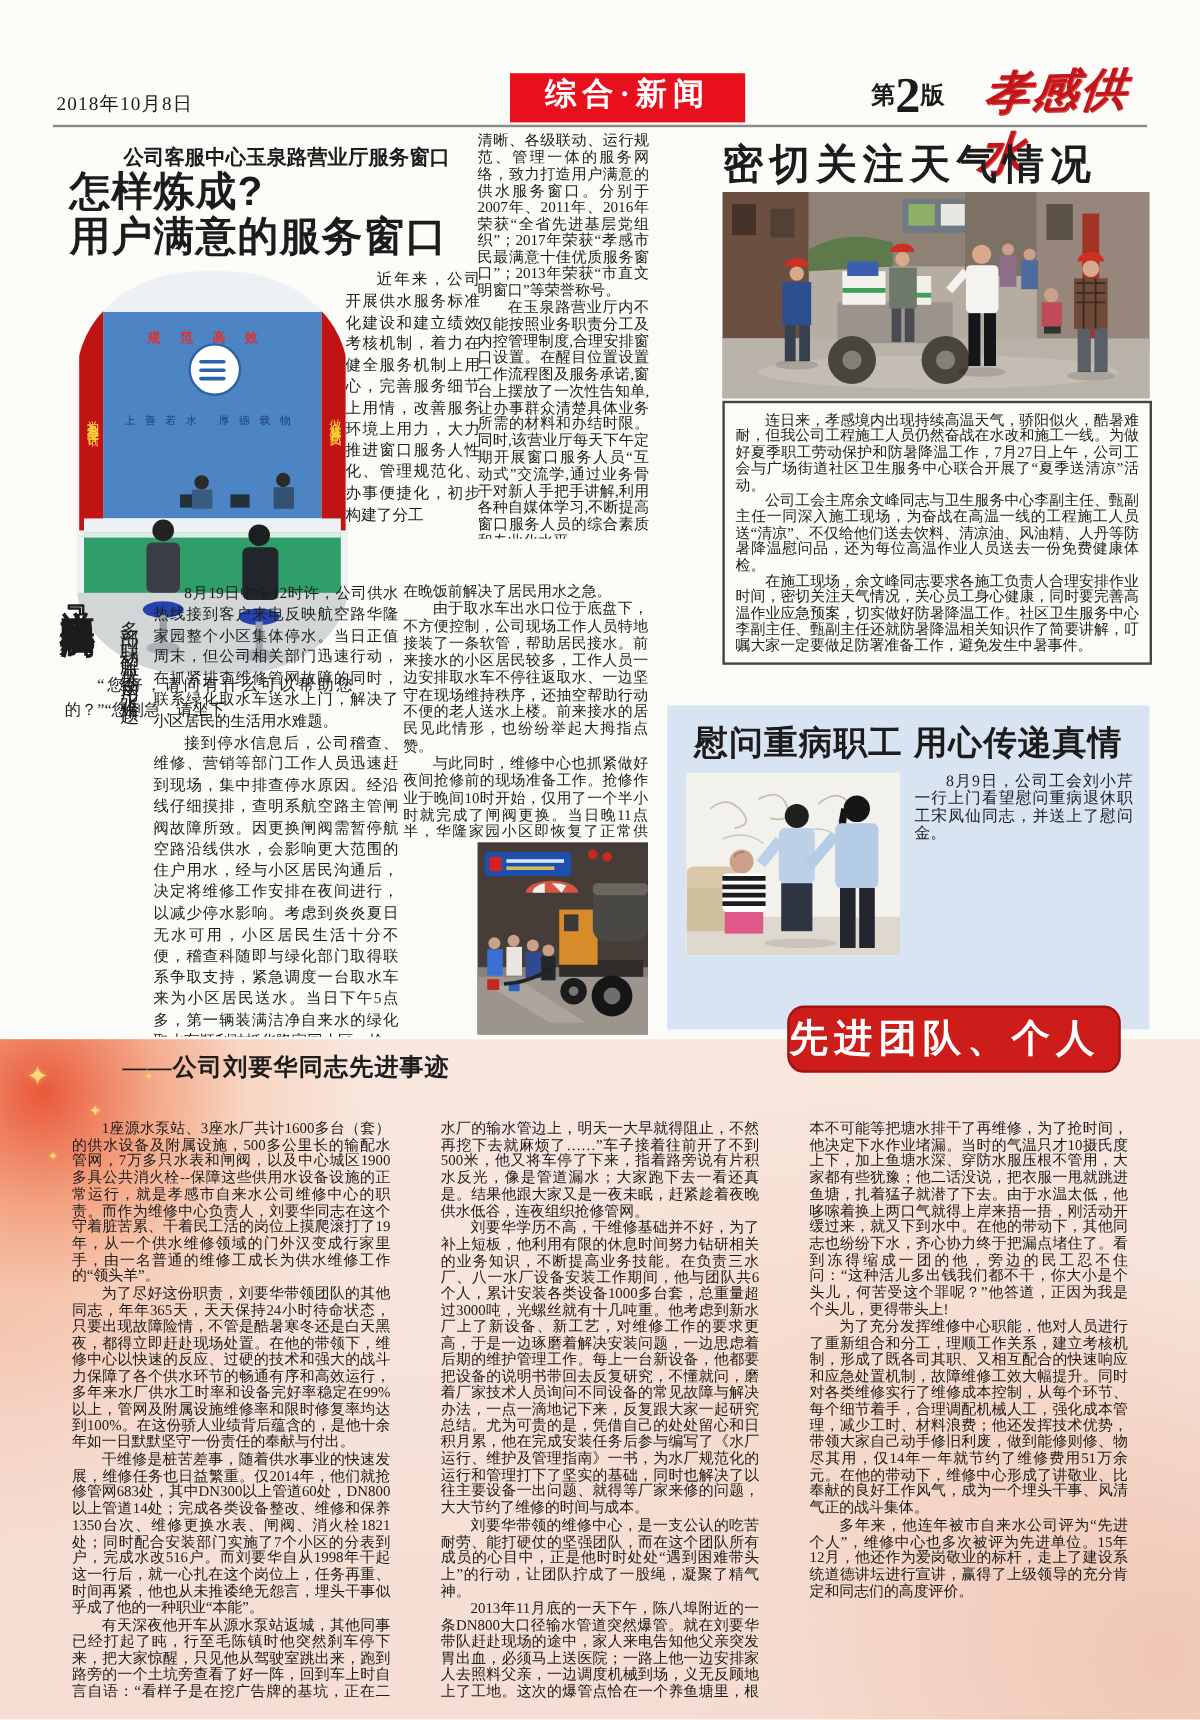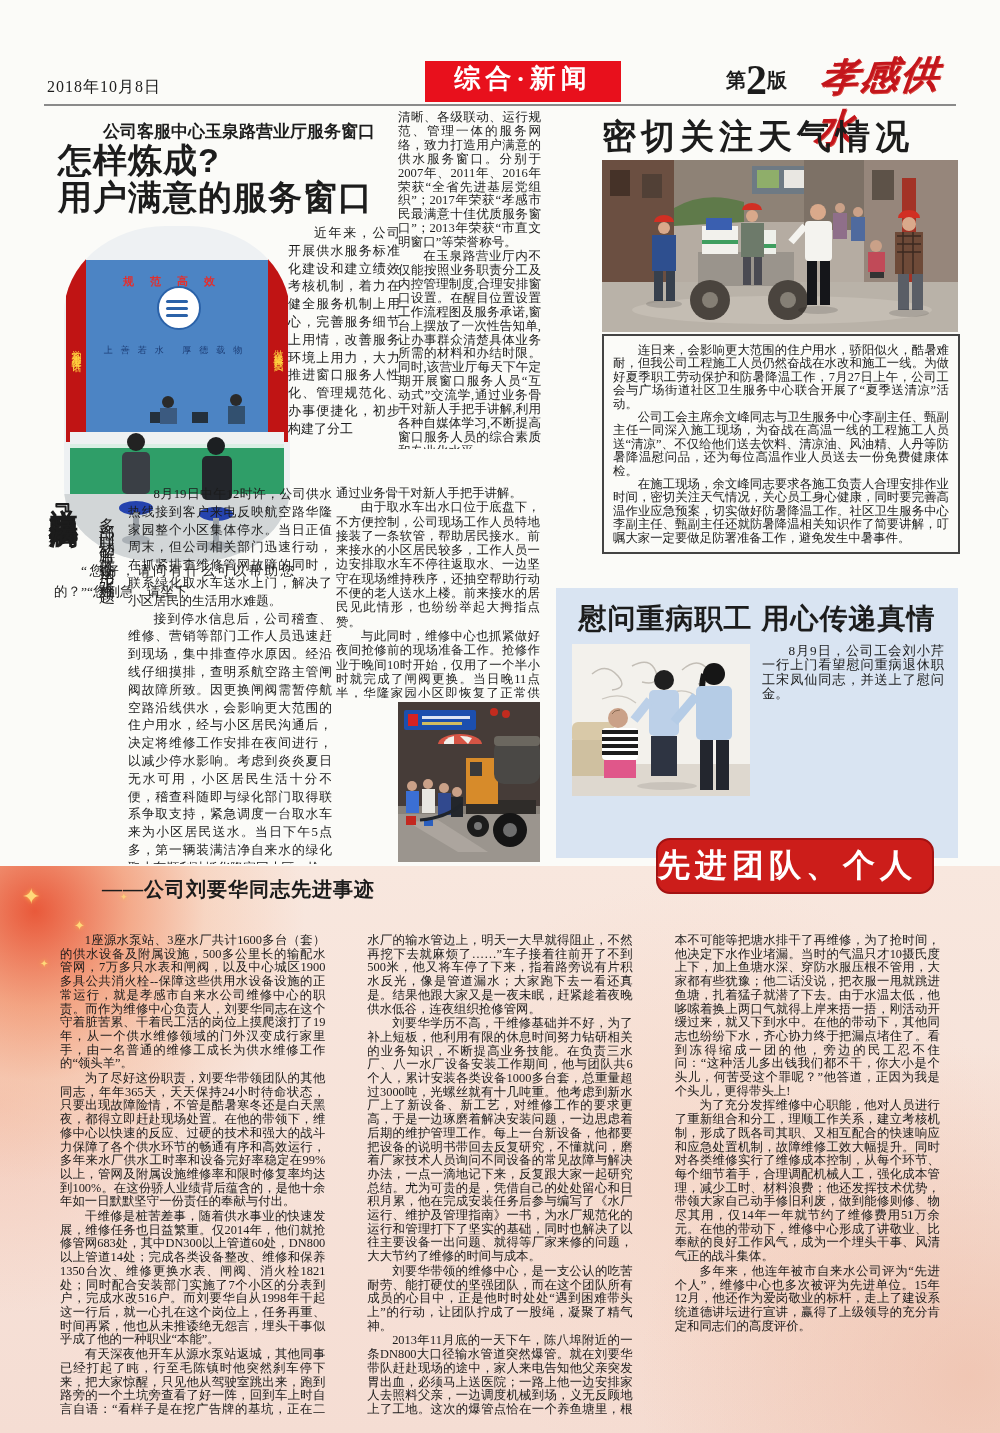--- a/index.html
+++ b/index.html
@@ -153,21 +153,21 @@
   <p>在玉泉路营业厅内不仅能按照业务职责分工及内控管理制度,合理安排窗口设置。在醒目位置设置工作流程图及服务承诺,窗台上摆放了一次性告知单,让办事群众清楚具体业务所需的材料和办结时限。同时,该营业厅每天下午定期开展窗口服务人员“互动式”交流学,通过业务骨干对新人手把手讲解,利用各种自媒体学习,不断提高窗口服务人员的综合素质和专业化水平。</p>
 </div>
 
 <div class="abs vtitle sans">送水上门为小区居民『解渴』</div>
 <div class="abs vsub">多部门联动解决群众用水难题</div>
 <div class="abs colA jt clip">
   <p>8月19日中午12时许，公司供水热线接到客户来电反映航空路华隆家园整个小区集体停水。当日正值周末，但公司相关部门迅速行动，在抓紧排查维修管网故障的同时，联系绿化取水车送水上门，解决了小区居民的生活用水难题。</p>
   <p>接到停水信息后，公司稽查、维修、营销等部门工作人员迅速赶到现场，集中排查停水原因。经沿线仔细摸排，查明系航空路主管闸阀故障所致。因更换闸阀需暂停航空路沿线供水，会影响更大范围的住户用水，经与小区居民沟通后，决定将维修工作安排在夜间进行，以减少停水影响。考虑到炎炎夏日无水可用，小区居民生活十分不便，稽查科随即与绿化部门取得联系争取支持，紧急调度一台取水车来为小区居民送水。当日下午5点多，第一辆装满洁净自来水的绿化取水车顺利驶抵华隆家园小区，抢</p>
 </div>
 <div class="abs colB jt clip">
-  <p class="cont">通过业务骨干对新人手把手讲解。</p>
+  <p class="cont">在晚饭前解决了居民用水之急。</p>
   <p>由于取水车出水口位于底盘下，不方便控制，公司现场工作人员特地接装了一条软管，帮助居民接水。前来接水的小区居民较多，工作人员一边安排取水车不停往返取水、一边坚守在现场维持秩序，还抽空帮助行动不便的老人送水上楼。前来接水的居民见此情形，也纷纷举起大拇指点赞。</p>
   <p>与此同时，维修中心也抓紧做好夜间抢修前的现场准备工作。抢修作业于晚间10时开始，仅用了一个半小时就完成了闸阀更换。当日晚11点半，华隆家园小区即恢复了正常供水。</p>
 </div>
 <div class="abs truckphoto">
   <svg width="142" height="160" viewBox="0 0 142 160">
     <rect width="142" height="160" fill="#463c38"></rect>
     <rect y="108" width="142" height="52" fill="#9b958e"></rect>
     <rect y="104" width="142" height="8" fill="#878179"></rect>
     <path d="M10 120 L60 150 L90 150 L40 118 Z" fill="#b7b1a9" opacity=".6"></path>
     <rect x="6" y="8" width="72" height="20" rx="2" fill="#1c4fae"></rect>
@@ -267,21 +267,21 @@
         <circle cx="274" cy="86" r="6" fill="#caa188"></circle>
         <rect x="266" y="92" width="17" height="20" fill="#c14a58"></rect>
         <rect x="268" y="112" width="14" height="6" fill="#333"></rect>
       </g>
     <ellipse cx="216" cy="150" rx="20" ry="4" fill="#00000022"></ellipse>
     <ellipse cx="62" cy="144" rx="18" ry="4" fill="#00000022"></ellipse>
     <ellipse cx="307" cy="153" rx="20" ry="4" fill="#00000022"></ellipse>
   </svg>
 </div>
 <div class="abs coolbox jt clip">
-  <p>连日来，会影响更大范围的住户用水，骄阳似火，酷暑难耐，但我公司工程施工人员仍然奋战在水改和施工一线。为做好夏季职工劳动保护和防暑降温工作，7月27日上午，公司工会与广场街道社区卫生服务中心联合开展了“夏季送清凉”活动。</p>
+  <p>连日来，孝感境内出现持续高温天气，骄阳似火，酷暑难耐，但我公司工程施工人员仍然奋战在水改和施工一线。为做好夏季职工劳动保护和防暑降温工作，7月27日上午，公司工会与广场街道社区卫生服务中心联合开展了“夏季送清凉”活动。</p>
   <p>公司工会主席余文峰同志与卫生服务中心李副主任、甄副主任一同深入施工现场，为奋战在高温一线的工程施工人员送“清凉”、不仅给他们送去饮料、清凉油、风油精、人丹等防暑降温慰问品，还为每位高温作业人员送去一份免费健康体检。</p>
   <p>在施工现场，余文峰同志要求各施工负责人合理安排作业时间，密切关注天气情况，关心员工身心健康，同时要完善高温作业应急预案，切实做好防暑降温工作。社区卫生服务中心李副主任、甄副主任还就防暑降温相关知识作了简要讲解，叮嘱大家一定要做足防署准备工作，避免发生中暑事件。</p>
 </div>
 
 <div class="abs visitbox">
   <div class="t4 sans">慰问重病职工  用心传递真情</div>
   <div class="visitphoto">
     <svg width="178" height="152" viewBox="0 0 178 152">
       <rect width="178" height="152" fill="#f3f1ec"></rect>
       <path d="M20 30 q14 -12 26 2 q10 12 -6 14 M60 22 q18 -10 24 6 q4 14 -14 10 M110 26 q16 -14 26 0 q8 12 -10 14" stroke="#c3beb6" stroke-width="1.5" fill="none"></path>

